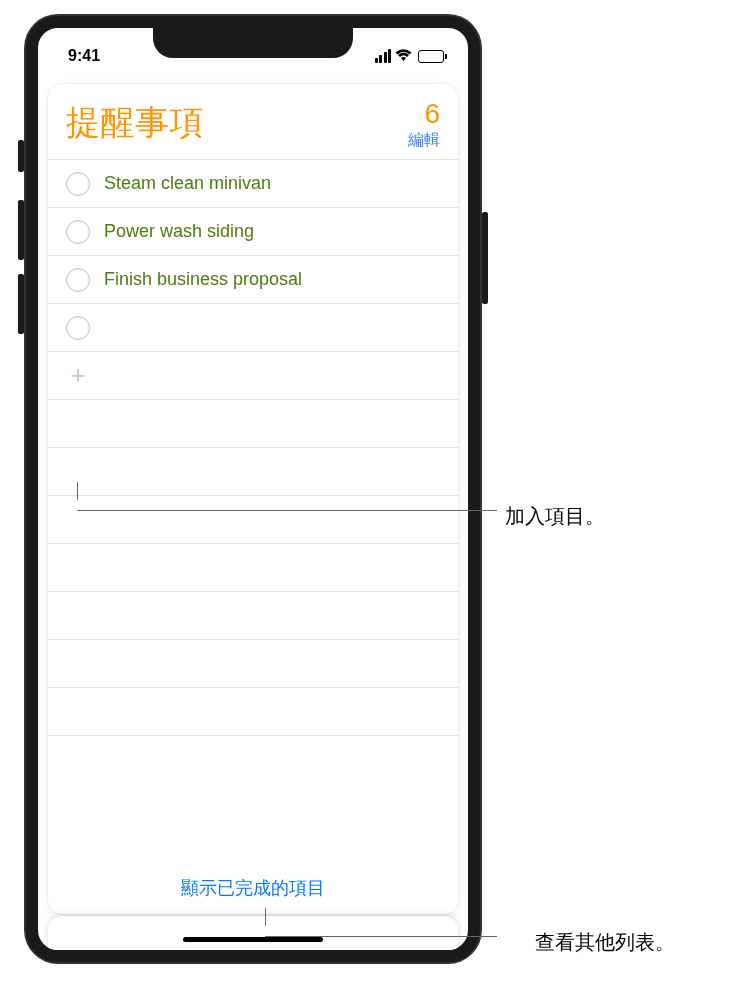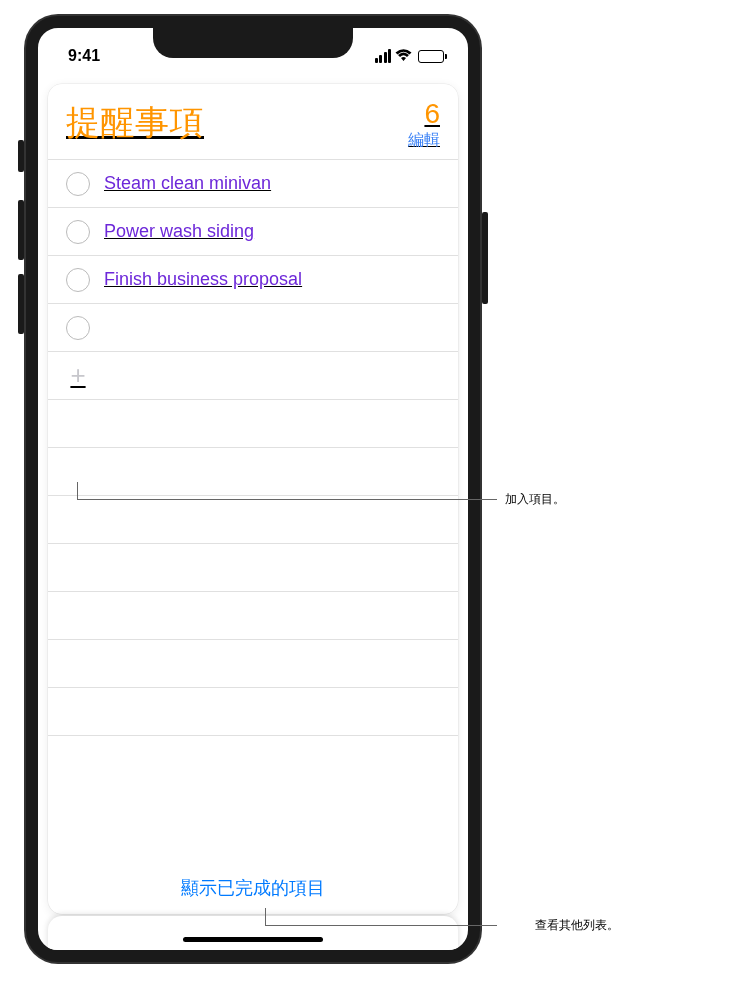--- a/index.html
+++ b/index.html
@@ -71,21 +71,20 @@
     .battery-fill { width: 100%; height: 100%; background: #000; border-radius: 1px; }
     
     .card {
       margin: 12px 10px 0;
       background: #fff;
       border-radius: 14px;
       box-shadow: 0 0 0 0.5px rgba(0,0,0,0.08), 0 2px 10px rgba(0,0,0,0.08);
       height: 830px;
       position: relative;
       overflow: hidden;
-      text-decoration: underline;
     }
     .card-header {
       display: flex;
       justify-content: space-between;
       align-items: flex-start;
       padding: 16px 18px 8px 18px;
     }
     .title {
       font-size: 34px;
       font-weight: 400;
@@ -106,21 +105,21 @@
       border-bottom: 1px solid #e0e0e0;
       min-height: 48px;
     }
     .circle {
       width: 24px; height: 24px;
       border: 1.5px solid #bbb;
       border-radius: 50%;
       flex-shrink: 0;
       margin-right: 14px;
     }
-    .reminder-text { font-size: 18px; color: #6d28d9; }
+    .reminder-text { font-size: 18px; color: #4d7c0f; }
     .add-row {
       display: flex;
       align-items: center;
       padding: 10px 18px;
       border-bottom: 1px solid #e0e0e0;
       min-height: 48px;
     }
     .plus-icon {
       width: 24px; height: 24px;
       display: flex; align-items: center; justify-content: center;
@@ -167,24 +166,25 @@
     .callout {
       position: absolute;
       display: flex;
       align-items: center;
     }
     .callout-line {
       height: 1px;
       background: #666;
     }
     .callout-text {
-      font-size: 12px;
+      font-size: 20px;
       color: #000;
       white-space: nowrap;
       margin-left: 8px;
+      margin-top: 12px;
     }
     .callout-1 { left: 77px; top: 491px; }
     .callout-1 .callout-line { width: 420px; }
     .callout-2 { left: 265px; top: 917px; gap: 30px; }
     .callout-2 .callout-line { width: 232px; }
     .callout-tick {
       width: 1px; height: 18px; background: #666;
       position: absolute;
     }
   </style>

